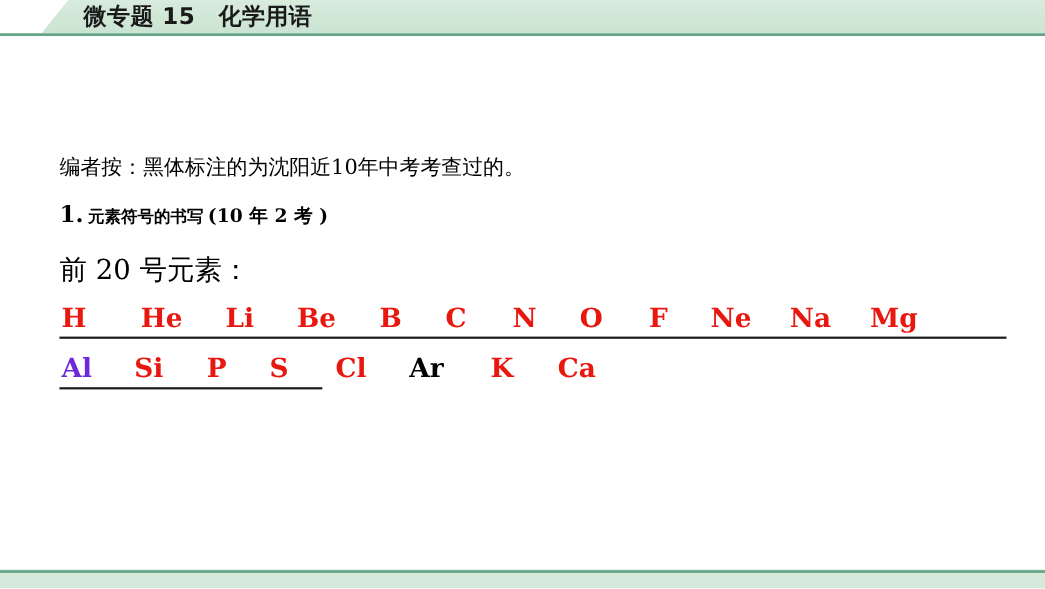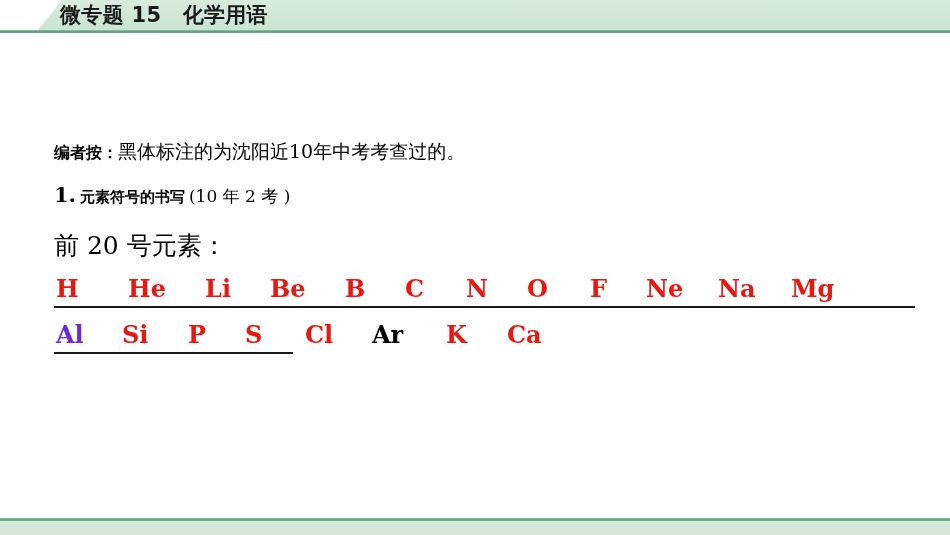--- a/index.html
+++ b/index.html
@@ -36,21 +36,21 @@
   .header-rule {
     position: absolute;
     left: 0;
     top: 30px;
     width: 950px;
     height: 3px;
     background: linear-gradient(to bottom, #9fc9ad 0%, #5fa184 45%, #73ab90 100%);
   }
   .header-title {
     position: absolute;
-    left: 60px;
+    left: 76px;
     top: 1px;
     height: 45px;
     line-height: 29px;
     font-family: "DejaVu Sans", "Liberation Sans", sans-serif;
     font-weight: bold;
     font-size: 21px;
     color: #1a1a1a;
     letter-spacing: 0.3px;
     white-space: pre;
   }
@@ -70,22 +70,22 @@
 
   .editor-note {
     left: 54px;
     top: 106px;
     font-family: "DejaVu Serif", "Liberation Serif", serif;
     font-size: 19px;
     color: #000000;
   }
   .editor-note .lead {
     font-family: "DejaVu Sans", "Liberation Sans", sans-serif;
-    font-weight: bold;
-    font-size: 16px;
+    font-weight: normal;
+    font-size: 19px;
   }
 
   .section-heading {
     left: 54px;
     top: 149px;
     font-size: 21px;
     color: #000000;
   }
   .section-heading .num {
     font-family: "DejaVu Serif", "Liberation Serif", serif;
@@ -93,21 +93,21 @@
     font-size: 21px;
   }
   .section-heading .title {
     font-family: "DejaVu Sans", "Liberation Sans", sans-serif;
     font-weight: bold;
     font-size: 15px;
     margin-left: 4px;
   }
   .section-heading .meta {
     font-family: "DejaVu Serif", "Liberation Serif", serif;
-    font-weight: normal;
+    font-weight: bold;
     font-size: 17px;
     margin-left: 4px;
   }
 
   .sub-label {
     left: 54px;
     top: 196px;
     font-family: "DejaVu Serif", "Liberation Serif", serif;
     font-size: 25px;
     color: #000000;

